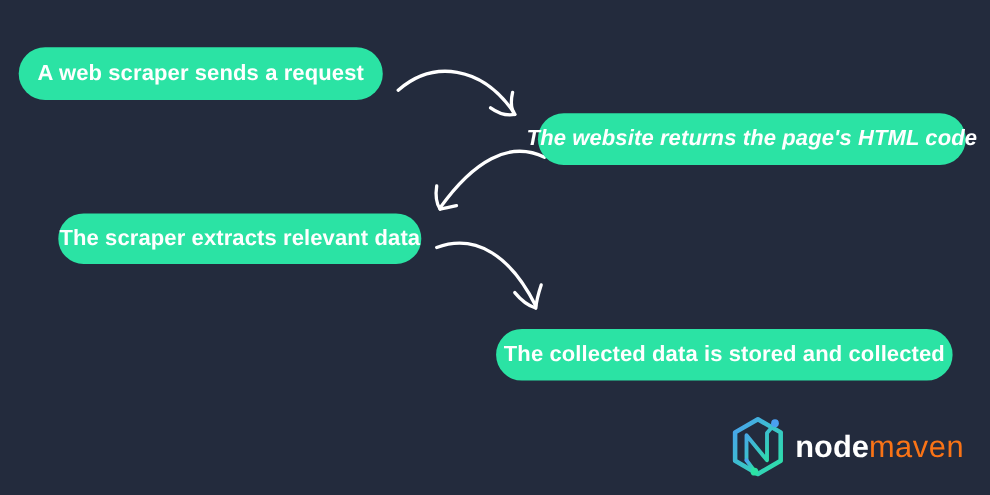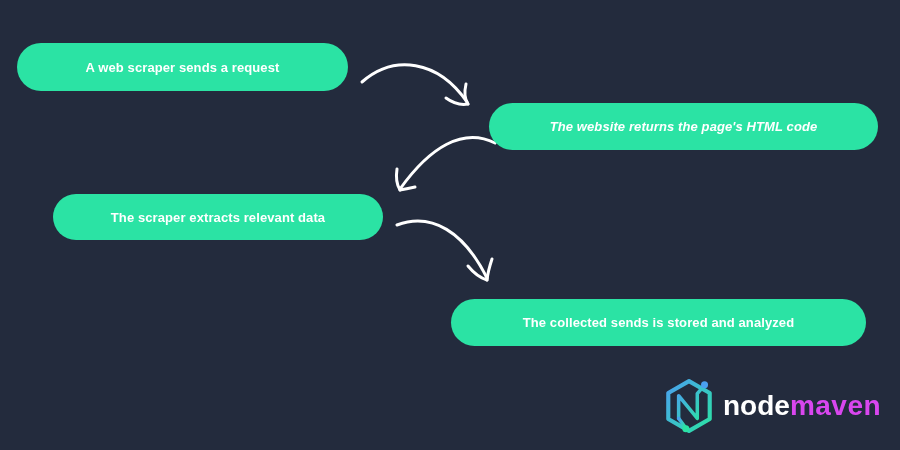--- a/index.html
+++ b/index.html
@@ -32,21 +32,21 @@
   }
   .pill {
     position: absolute;
     background: #2BE3A4;
     border-radius: 24px;
     display: flex;
     align-items: center;
     justify-content: center;
     color: #FFFFFF;
     font-weight: 700;
-    font-size: 13px;
+    font-size: 20px;
     letter-spacing: 0.1px;
     text-align: right;
     white-space: nowrap;
   }
   .pill-1 { left: 17px;  top: 43px;  width: 331px; height: 48px; }
   .pill-2 { left: 489px; top: 103px; width: 389px; height: 47px; font-style: italic; }
   .pill-3 { left: 53px;  top: 194px; width: 330px; height: 46px; }
   .pill-4 { left: 451px; top: 299px; width: 415px; height: 47px; }
   .logo {
     position: absolute;
@@ -58,21 +58,21 @@
     gap: 8px;
   }
   .logo-icon { width: 52px; height: 58px; display: block; }
   .wordmark {
     font-size: 28px;
     color: #FFFFFF;
     line-height: 58px;
     white-space: nowrap;
   }
   .wordmark .wm-bold  { font-weight: 700; text-align: center; }
-  .wordmark .wm-light { font-weight: 700; color: #d946ef; letter-spacing: 0.5px; }
+  .wordmark .wm-light { font-weight: 400; color: #f97316; letter-spacing: 0.5px; }
 </style>
 </head>
 <body>
 
 <div class="canvas">
 
   <svg class="arrows" viewBox="0 0 900 450" xmlns="http://www.w3.org/2000/svg">
     <g>
       <path d="M 362 82 C 394 54, 438 60, 467 102"></path>
       <path d="M 446 98 Q 457 106 468 104"></path>
@@ -96,21 +96,21 @@
 
   <div class="pill pill-2">
     <span>The website returns the page's HTML code</span>
   </div>
 
   <div class="pill pill-3">
     <span>The scraper extracts relevant data</span>
   </div>
 
   <div class="pill pill-4">
-    <span>The collected sends is stored and analyzed</span>
+    <span>The collected data is stored and collected</span>
   </div>
 
   <div class="logo">
     <svg class="logo-icon" viewBox="0 0 48 56" xmlns="http://www.w3.org/2000/svg">
       <defs>
         <linearGradient id="nmGrad" x1="0" y1="0" x2="1" y2="1">
           <stop offset="0" stop-color="#4AA0F0"></stop>
           <stop offset="1" stop-color="#2BE3A4"></stop>
         </linearGradient>
       </defs>

